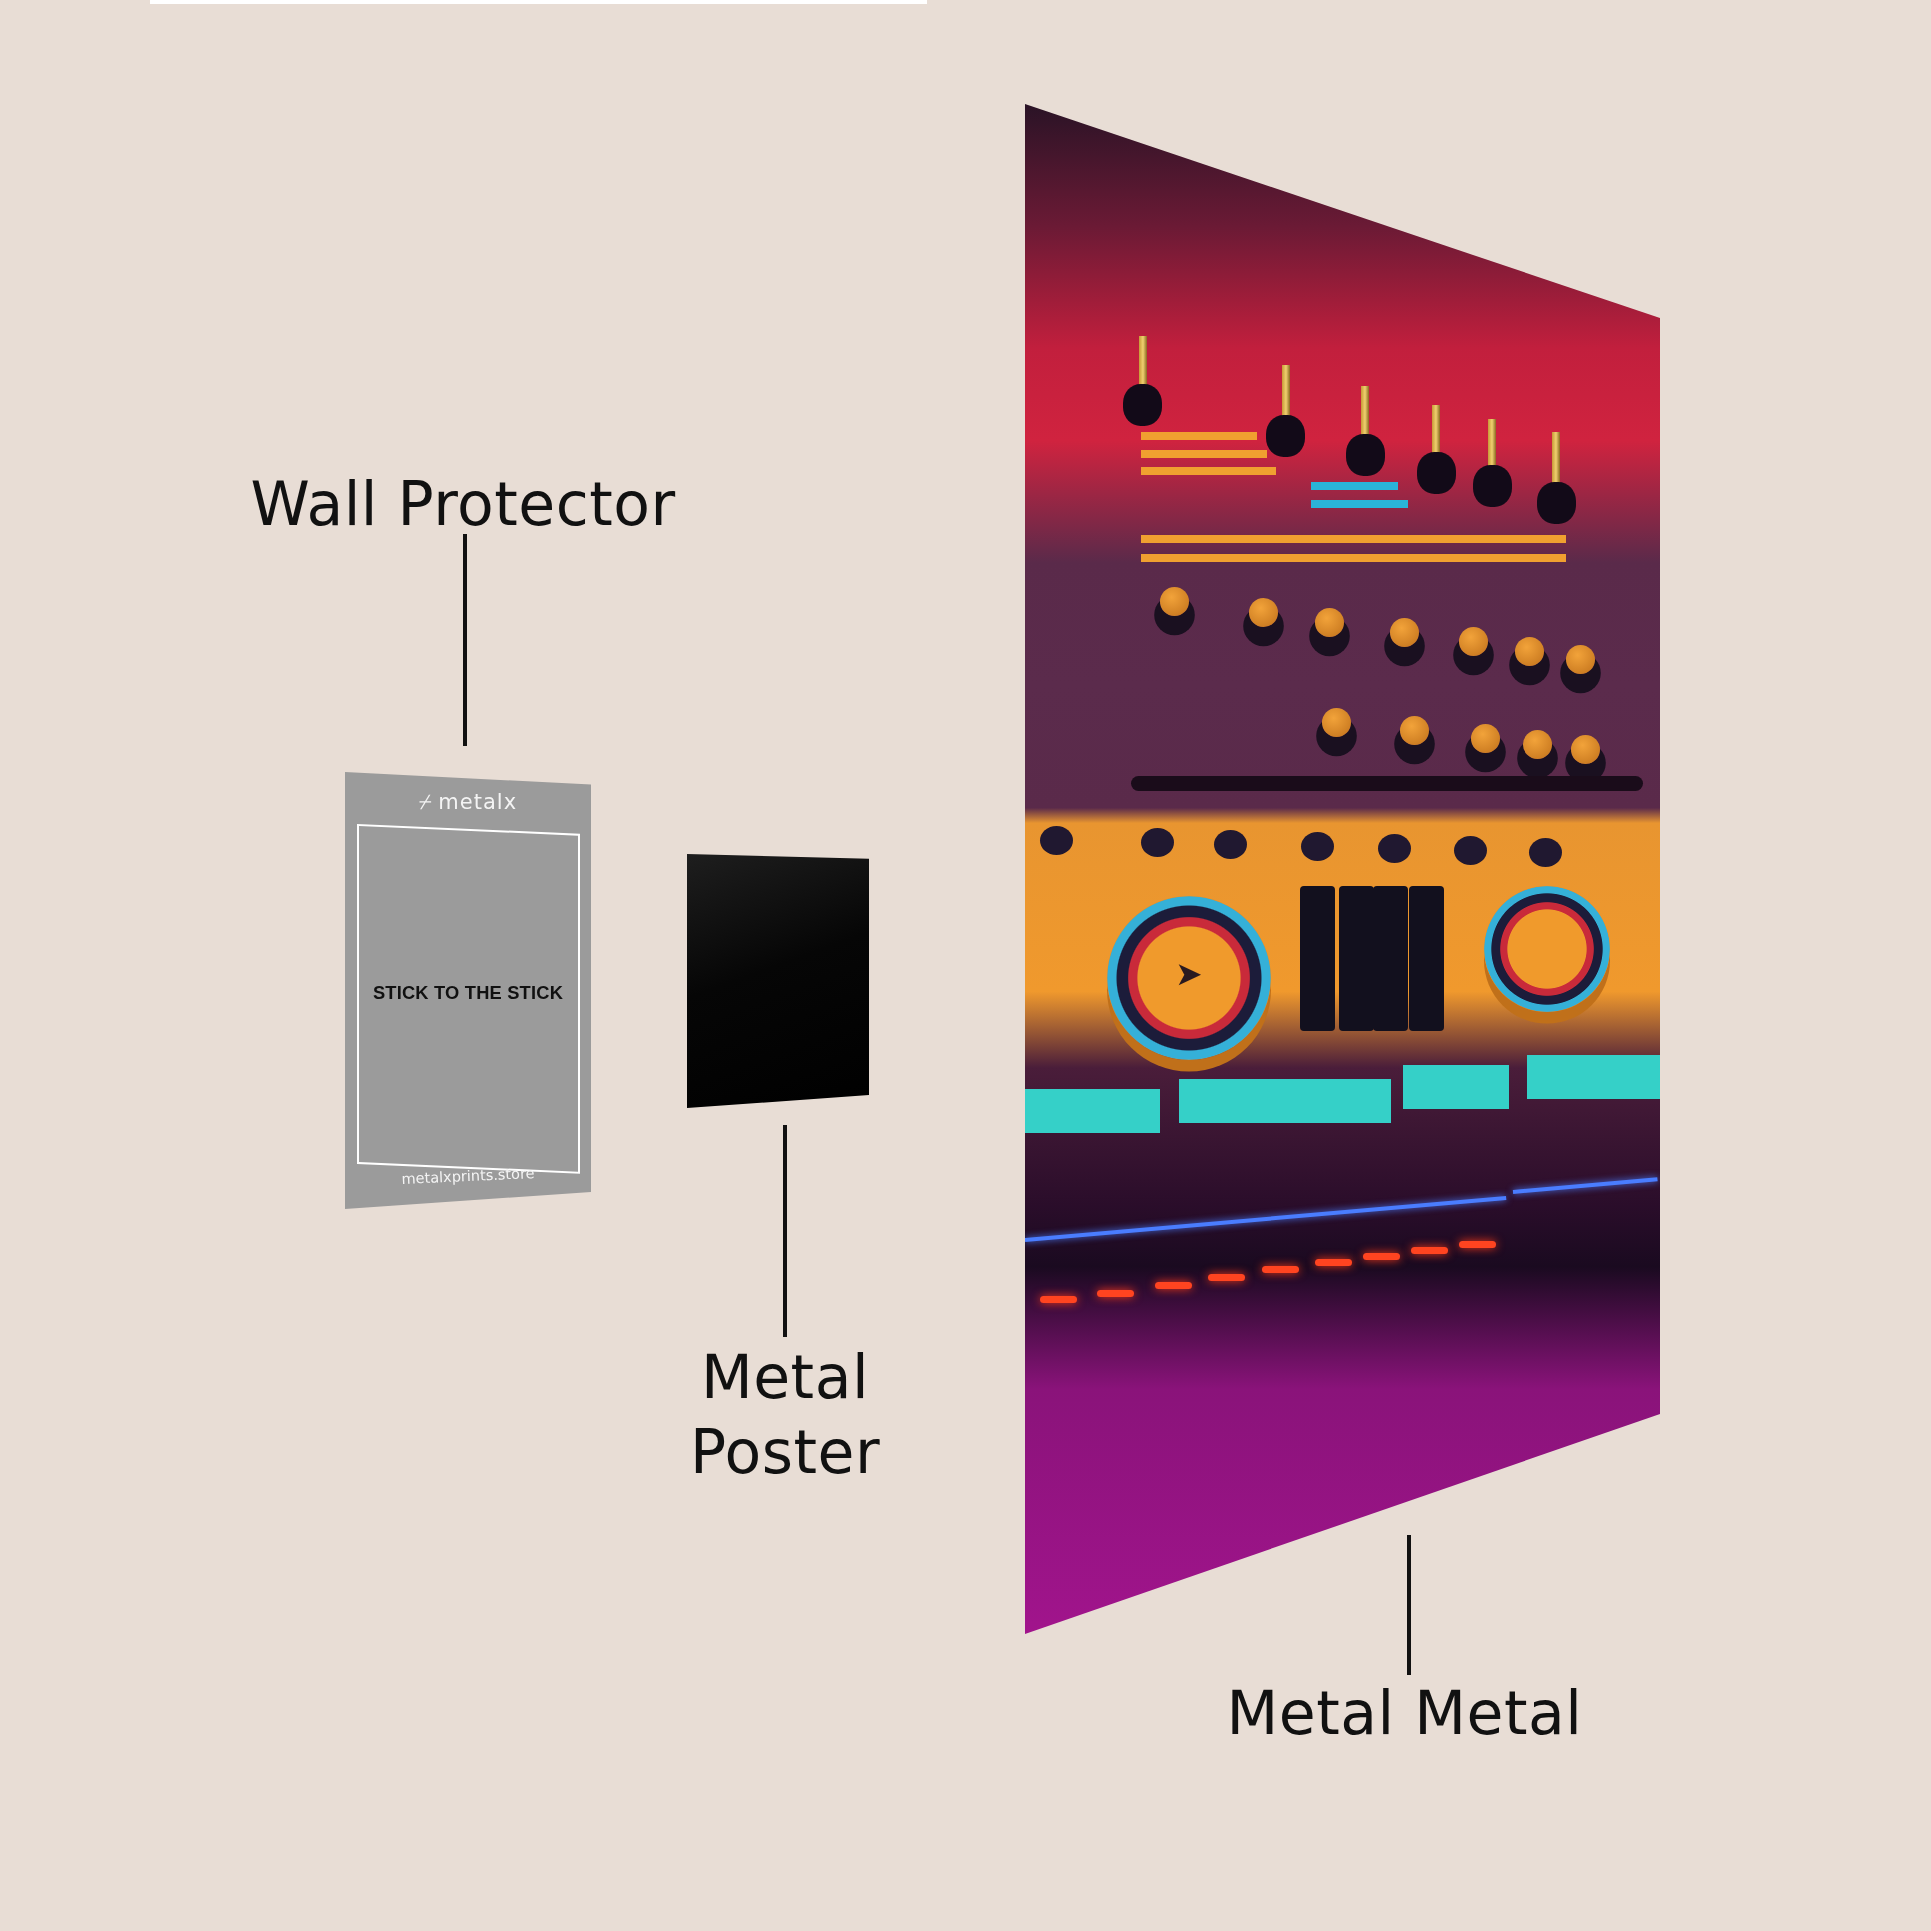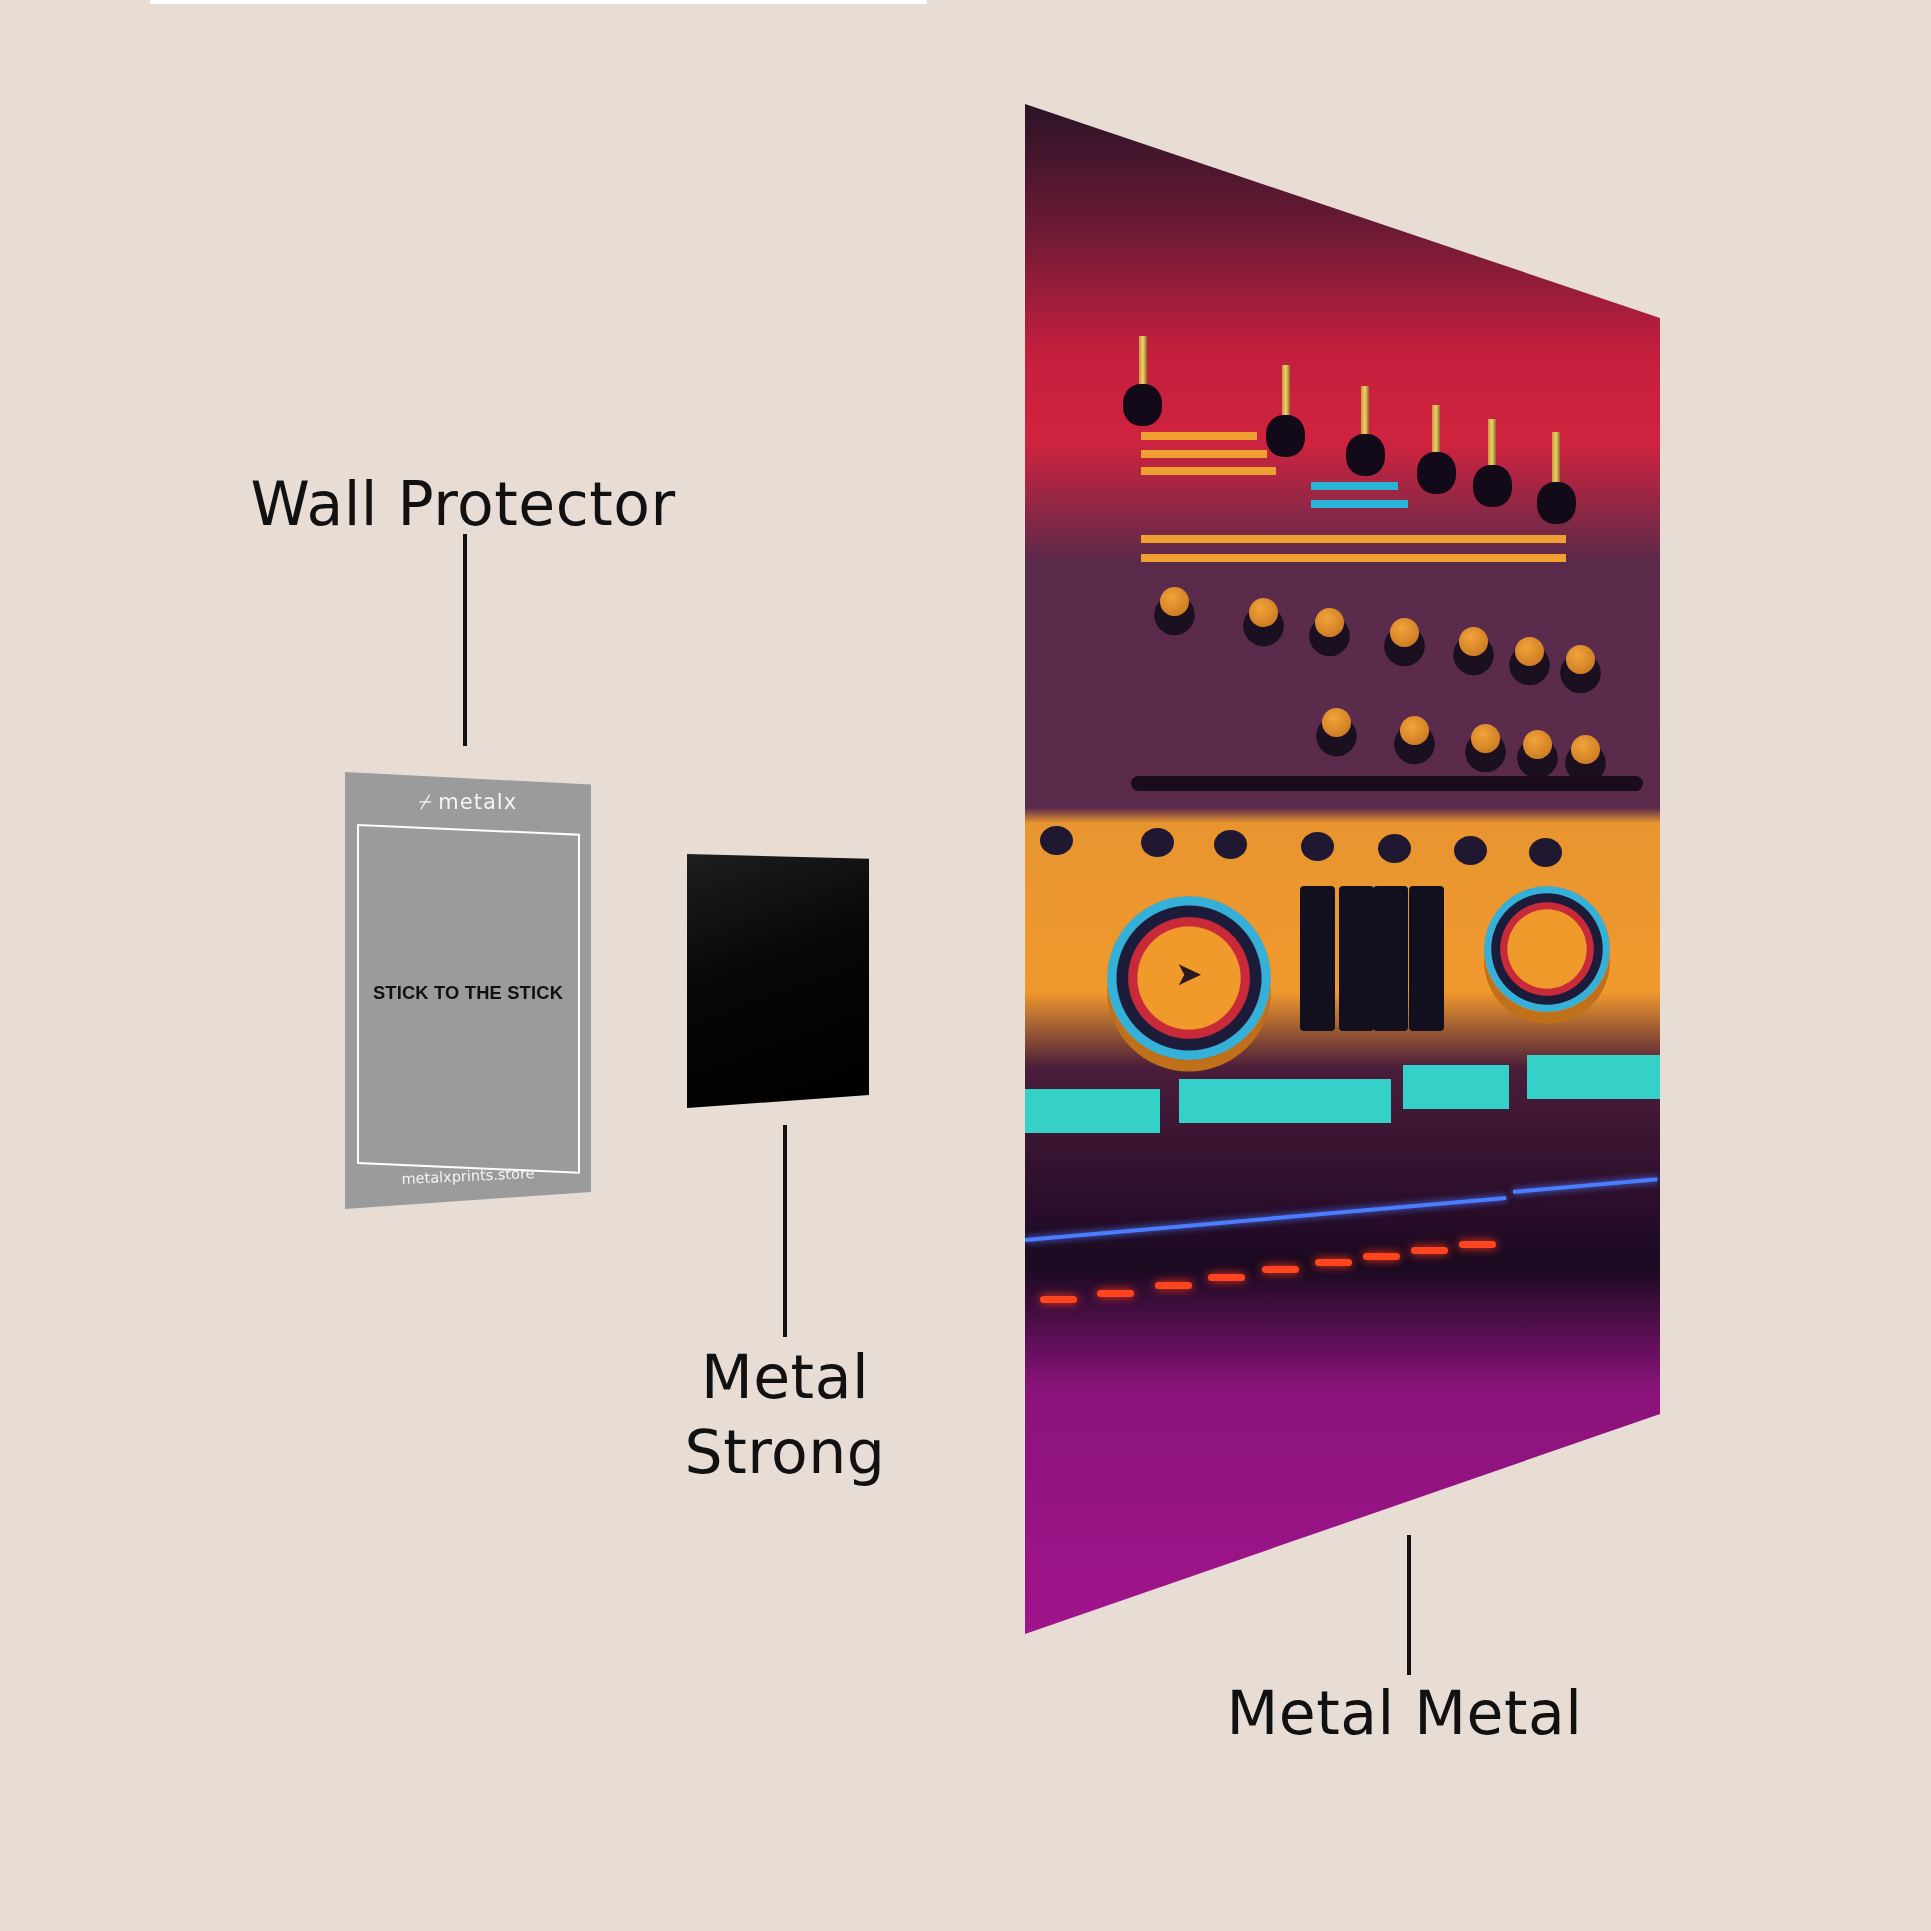--- a/index.html
+++ b/index.html
@@ -106,21 +106,21 @@
     <span class="brand-icon">⌿</span><span>metalx</span>
   </div>
   <div class="frame"></div>
   <div class="stick">STICK TO THE STICK</div>
   <div class="url">metalxprints.store</div>
 </div>
 
 <div class="abs magnet"></div>
 <div class="abs leader" style="left:783px; top:1125px; height:212px;"></div>
 <div class="abs label" style="left:640px; top:1347px; width:290px;">Metal</div>
-<div class="abs label" style="left:640px; top:1422px; width:290px;">Strong</div>
+<div class="abs label" style="left:640px; top:1422px; width:290px;">Poster</div>
 
 <div class="abs poster">
 
   <div class="fader-stem" style="left:114px; top:232px;"></div>
   <div class="fader-cap" style="left:98px; top:280px;"></div>
   <div class="fader-stem" style="left:257px; top:261px;"></div>
   <div class="fader-cap" style="left:241px; top:311px;"></div>
   <div class="fader-stem" style="left:336px; top:282px;"></div>
   <div class="fader-cap" style="left:321px; top:330px;"></div>
   <div class="fader-stem" style="left:407px; top:301px;"></div>

